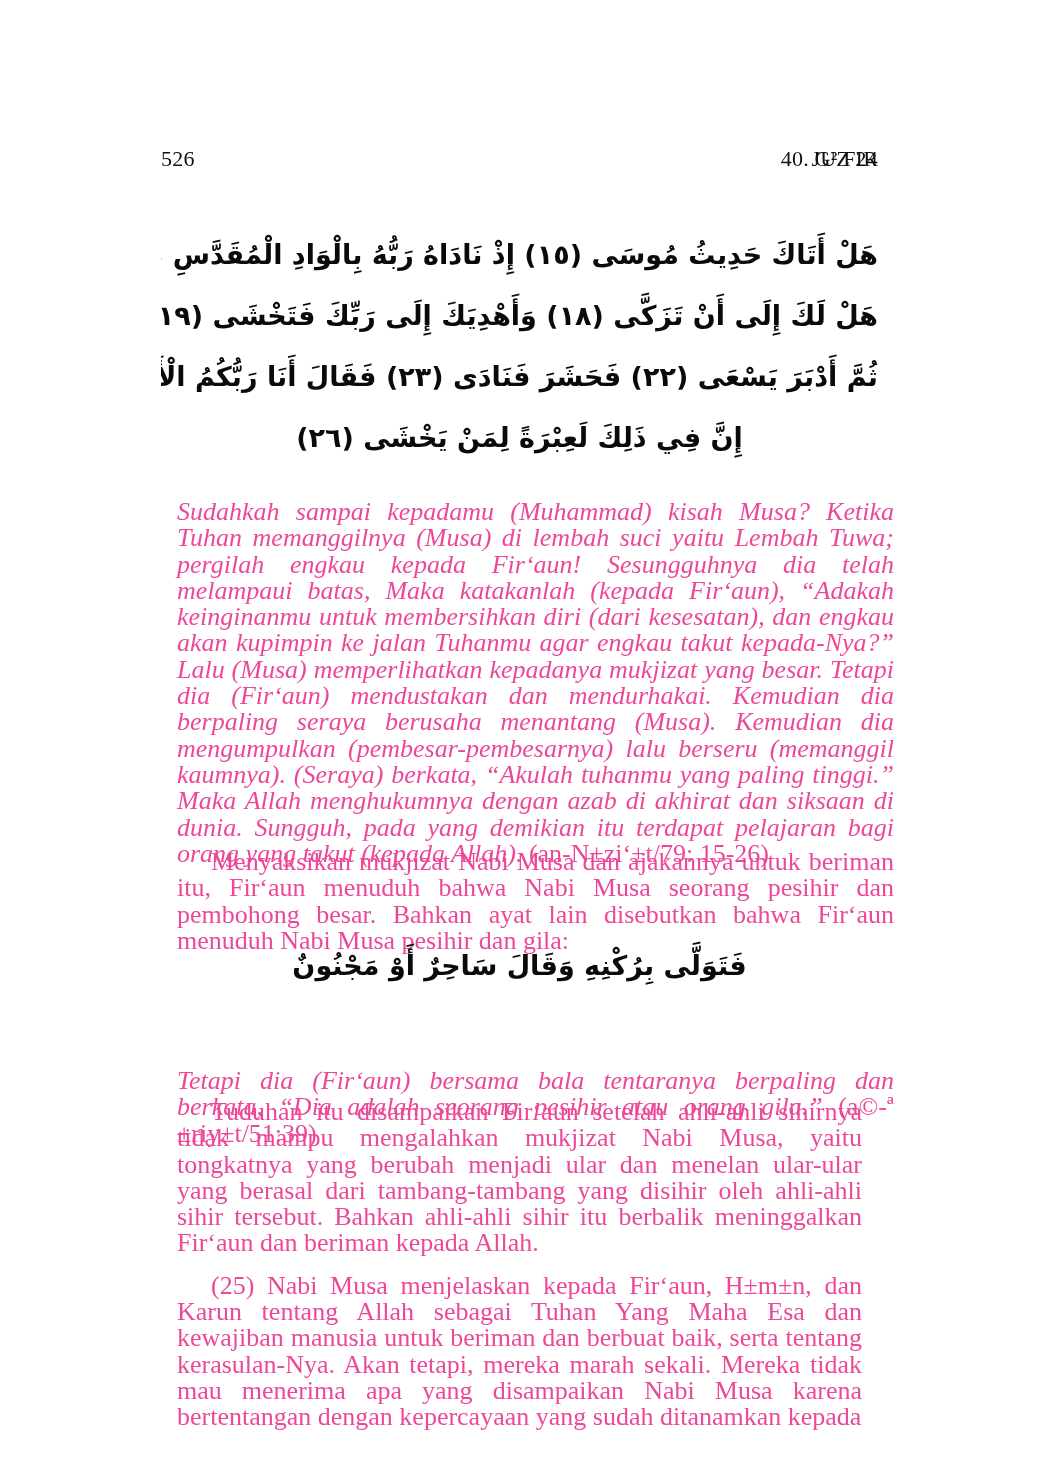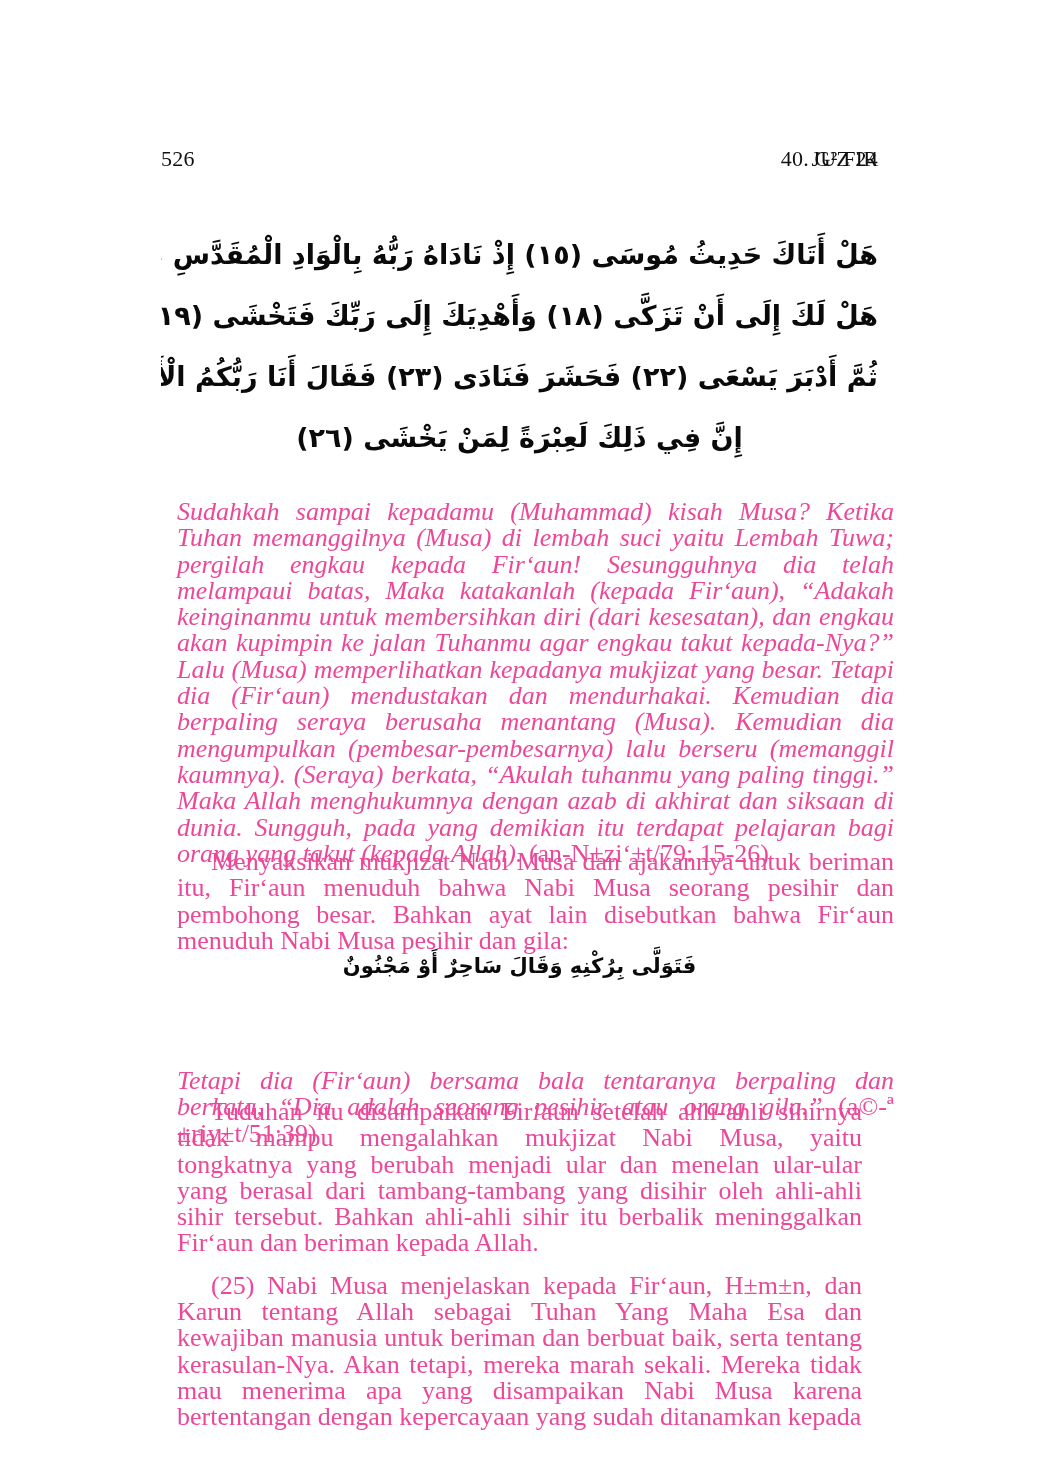--- a/index.html
+++ b/index.html
@@ -39,21 +39,21 @@
     font-size: 27px;
     line-height: 61px;
     white-space: nowrap;
     overflow: hidden;
     text-align: justify;
     text-align-last: justify;
   }
   .q-line.q-center { text-align: left; text-align-last: center; }
   .quran-inline {
     top: 934px;
-    font-size: 21px;
+    font-size: 27px;
     line-height: 64px;
     text-align: center;
   }
 
   
   .body-text {
     margin: 16px;
     font-size: 26px;
     line-height: 26.3px;
     text-align: justify;

